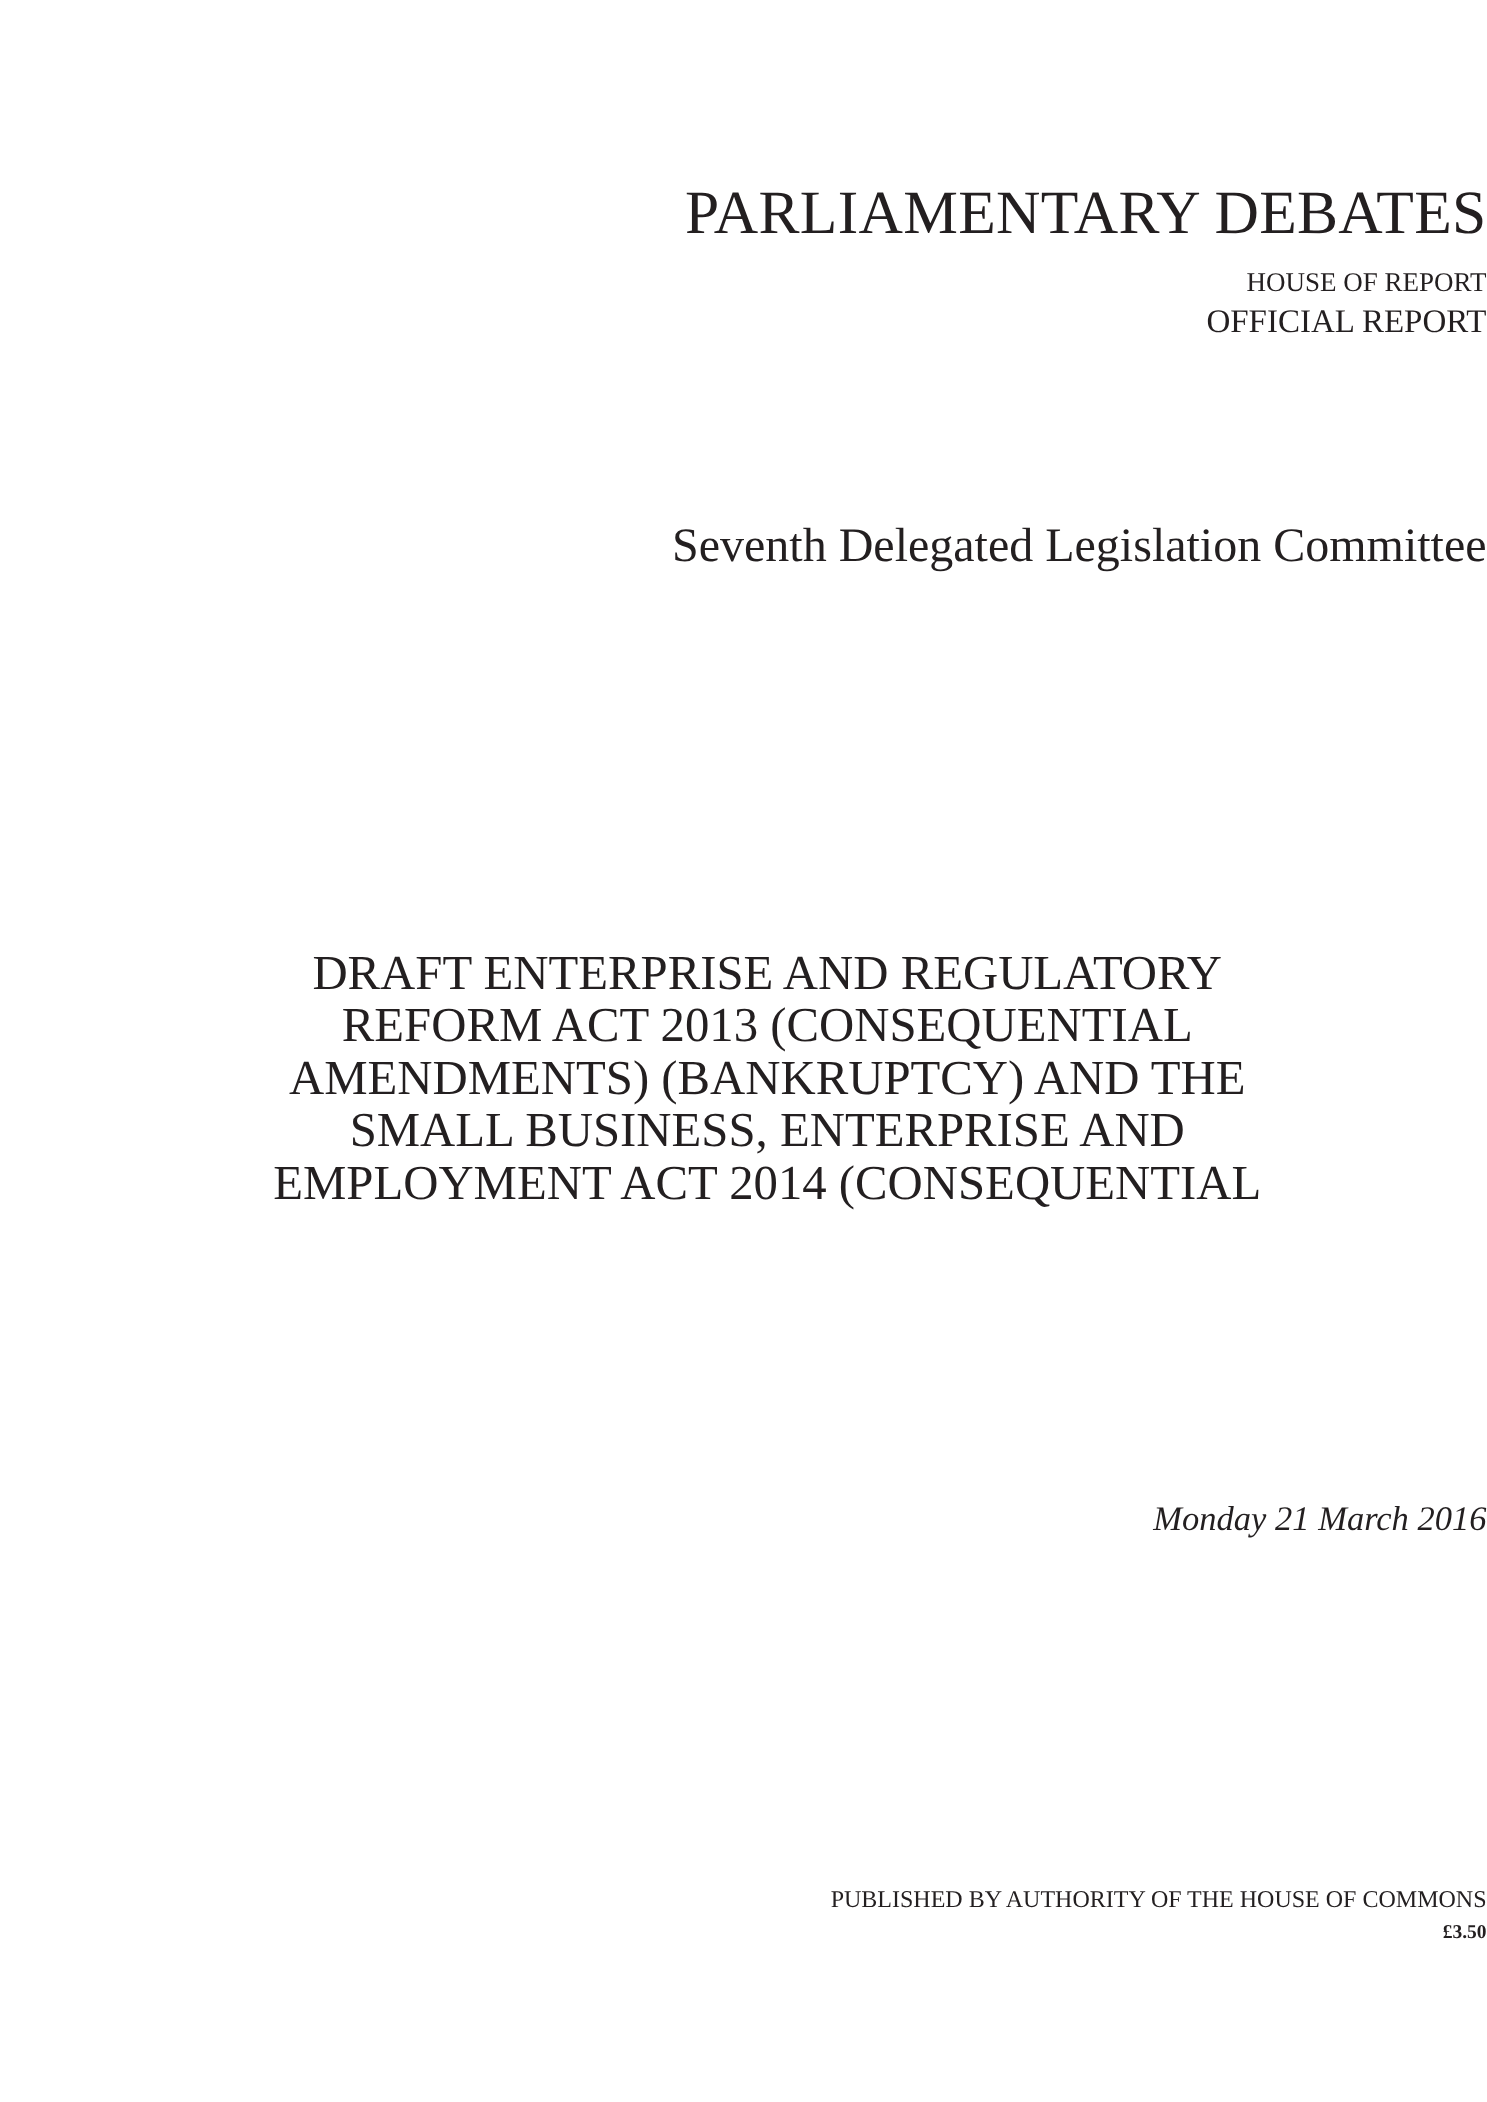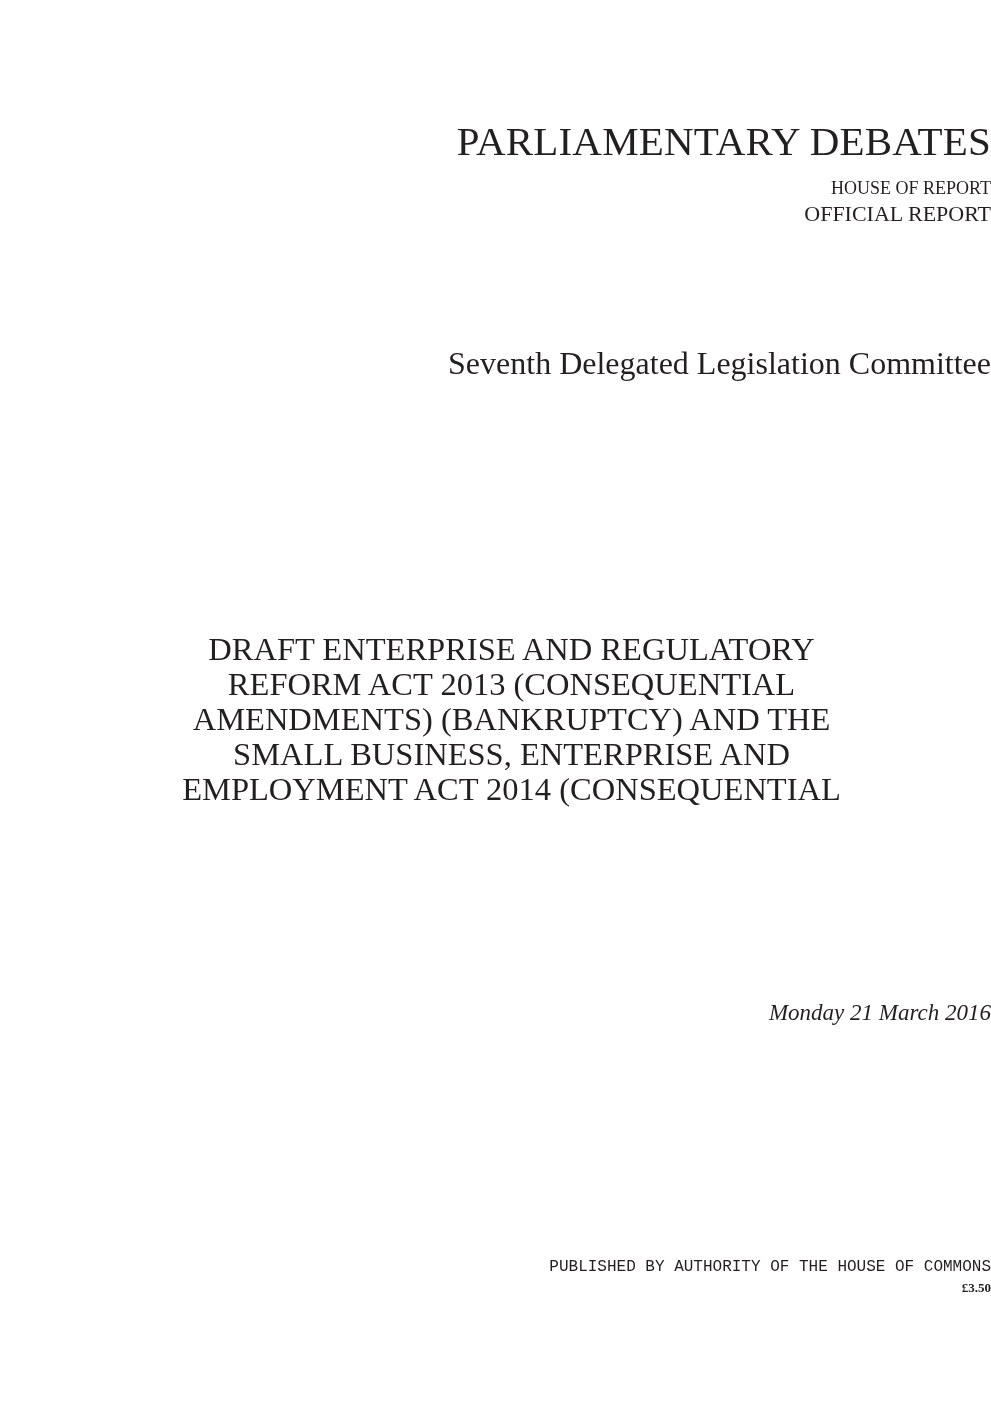--- a/index.html
+++ b/index.html
@@ -59,21 +59,20 @@
       top: 969px;
       font-size: 23px;
       line-height: 28px;
       font-style: italic;
       margin-top: 30px;
     }
     .publisher {
       top: 1257px;
       font-size: 16px;
       line-height: 20px;
-      font-family: Liberation Mono, monospace;
     }
     .price {
       top: 1280px;
       font-size: 13px;
       line-height: 16px;
       font-weight: bold;
     }
   </style>
 </head>
 <body>

